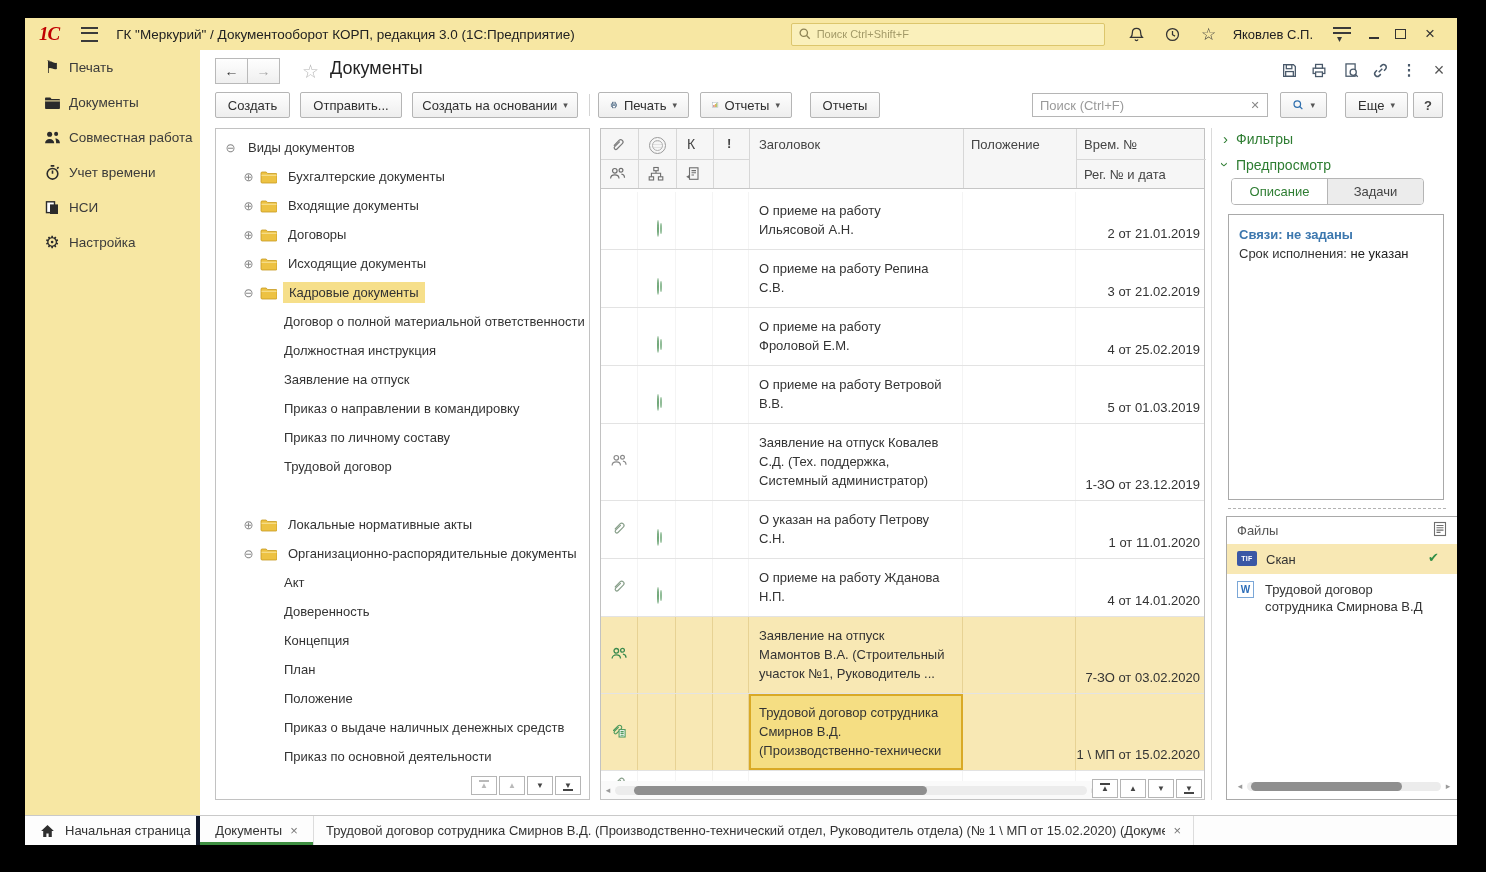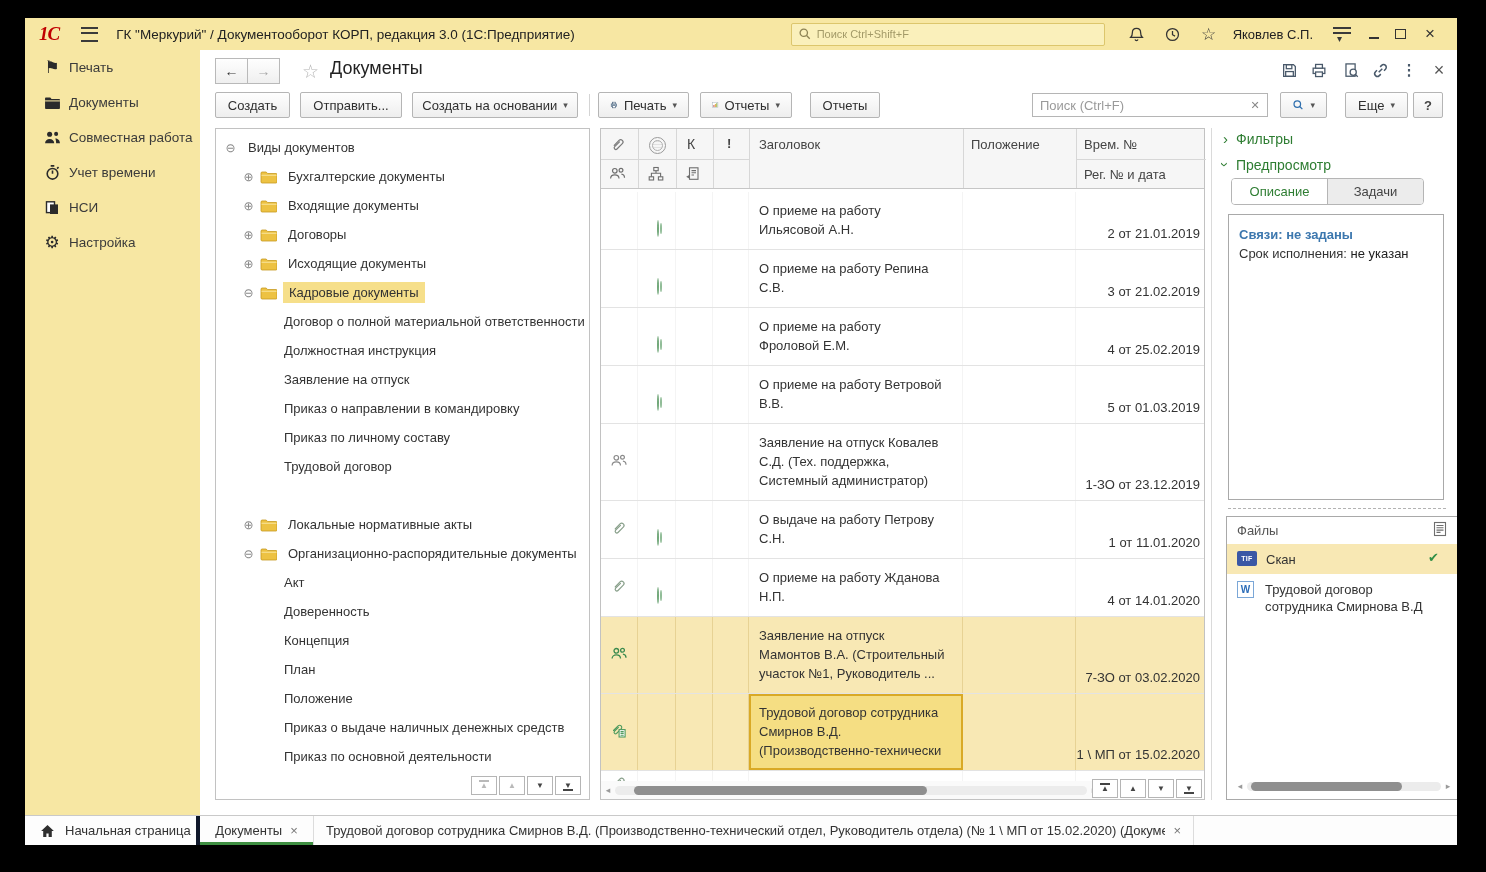--- a/index.html
+++ b/index.html
@@ -621,21 +621,21 @@
         <span class="cell c1">
             <span class="cicon">
           <svg width="16" height="16" viewBox="0 0 16 16">
                 <path d="M4.2 8.3 L9 3.4a2.3 2.3 0 0 1 3.3 3.3L7 12a1.6 1.6 0 0 1-2.3-2.3l4.8-4.8" fill="none" stroke="#8aa18c" stroke-width="1.2" stroke-linecap="round"></path>
               </svg>
         </span>
           </span>
         <span class="cell c2"><span class="cicon stamp"></span></span>
         <span class="cell c3"></span>
           <span class="cell c4"></span>
-        <span class="cell ctitle">О выдаче на работу Петрову
+        <span class="cell ctitle">О указан на работу Петрову
 С.Н.</span>
         <span class="cell ctemat"></span>
         <span class="cell creg">1 от 11.01.2020</span>
       </div>
 
       <div class="trow" style="top:367px;height:58px">
         <span class="cell c1">
             <span class="cicon">
           <svg width="16" height="16" viewBox="0 0 16 16">
                 <path d="M4.2 8.3 L9 3.4a2.3 2.3 0 0 1 3.3 3.3L7 12a1.6 1.6 0 0 1-2.3-2.3l4.8-4.8" fill="none" stroke="#8aa18c" stroke-width="1.2" stroke-linecap="round"></path>

